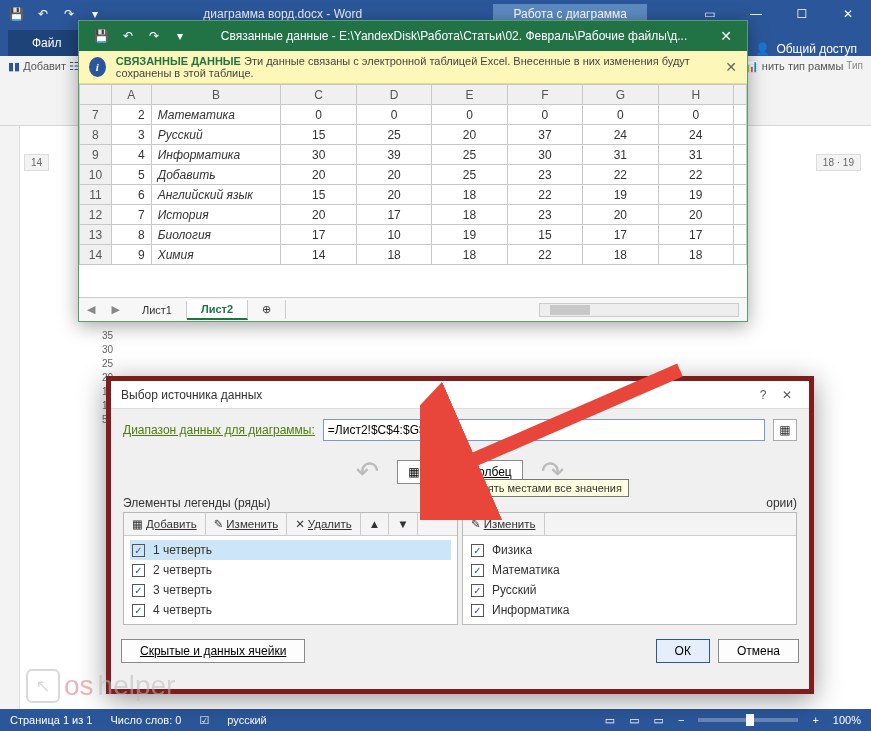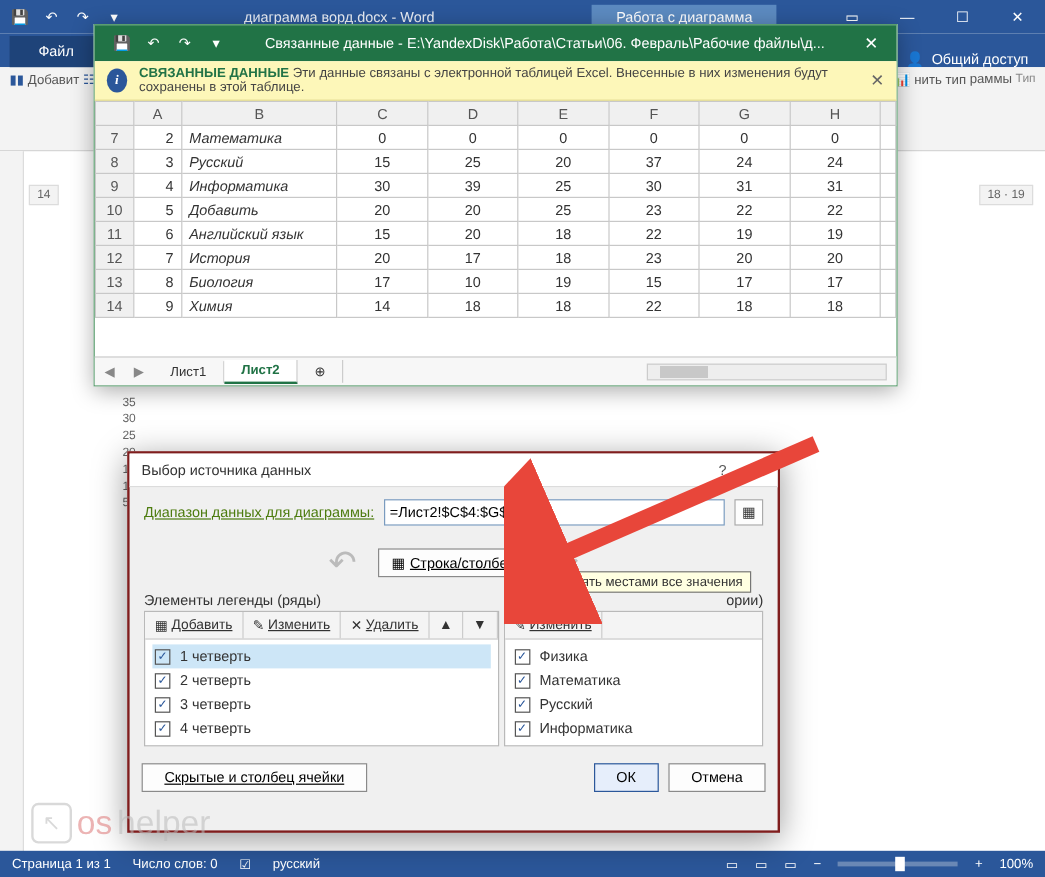--- a/index.html
+++ b/index.html
@@ -52,21 +52,21 @@
 .hsb { flex: 1; max-width: 200px; margin-left: auto; margin-right: 8px; height: 14px; background: #eee; border: 1px solid #ccc; position: relative; }
 .hsb-thumb { position: absolute; left: 10px; top: 1px; height: 10px; width: 40px; background: #c8c8c8; }
 .ruler-v { position: absolute; left: 0; top: 126px; bottom: 20px; width: 20px; background: #f3f3f3; border-right: 1px solid #dcdcdc; }
 
 
 .chart-stub { position: absolute; left: 80px; top: 330px; width: 680px; height: 160px; z-index: 5; }
 .y-tick { position: absolute; left: 22px; font-size: 10px; color: #666; }
 .bar { position: absolute; bottom: 48px; width: 14px; }
 
 
-.dlg { position: absolute; left: 106px; top: 376px; width: 544px; height: 318px; background: #f0f0f0; border: 2px solid #7f1d1d; box-shadow: 0 6px 26px rgba(0,0,0,.4); z-index: 40; font-size: 12px; }
+.dlg { position: absolute; left: 106px; top: 376px; width: 708px; height: 318px; background: #f0f0f0; border: 5px solid #7f1d1d; box-shadow: 0 6px 26px rgba(0,0,0,.4); z-index: 40; font-size: 12px; }
 .dlg-title { height: 28px; background: #fff; display: flex; align-items: center; padding: 0 10px; border-bottom: 1px solid #dcdcdc; }
 .dlg-title-text { flex: 1; }
 .dlg-help { width: 24px; text-align: center; color: #555; }
 .dlg-close { width: 24px; text-align: center; color: #555; }
 .dlg-body { padding: 10px 12px 8px; }
 .range-row { display: flex; align-items: center; gap: 8px; margin-bottom: 14px; }
 .range-row label { color: #4d7c0f; }
 .range-input { flex: 1; height: 22px; border: 1px solid #7a9bbf; padding: 2px 4px; font-size: 12px; background: #fff; }
 .range-pick { width: 24px; height: 22px; border: 1px solid #aaa; background: #fdfdfd; display: flex; align-items: center; justify-content: center; }
 
@@ -166,21 +166,21 @@
 </div>
 
 <div class="excel-win">
   <div class="excel-titlebar">
     <div class="word-qat">
       <div class="qat-icon">💾</div>
       <div class="qat-icon">↶</div>
       <div class="qat-icon">↷</div>
       <div class="qat-icon">▾</div>
     </div>
-    <div class="excel-title-text">Связанные данные - E:\YandexDisk\Работа\Статьи\06. Февраль\Рабочие файлы\д...</div>
+    <div class="excel-title-text">Связанные данные - E:\YandexDisk\Работа\Статьи\02. Февраль\Рабочие файлы\д...</div>
     <div class="excel-close">✕</div>
   </div>
   <div class="banner">
     <div class="banner-icon">i</div>
     <div>
       <span class="banner-title">СВЯЗАННЫЕ ДАННЫЕ</span>
       <span>Эти данные связаны с электронной таблицей Excel. Внесенные в них изменения будут сохранены в этой таблице.</span>
     </div>
     <div class="banner-close">✕</div>
   </div>
@@ -389,21 +389,21 @@
               <div class="li-row">
                 <span class="chk">✓</span>
                 <span>Информатика</span>
               </div>
             </div>
         </div>
       </div>
     </div>
   </div>
   <div class="dlg-foot">
-    <button class="dlg-btn foot-left"><span class="underline-access">Скрытые и столбец ячейки</span></button>
+    <button class="dlg-btn foot-left"><span class="underline-access">Скрытые и данных ячейки</span></button>
     <button class="dlg-btn primary">ОК</button>
     <button class="dlg-btn">Отмена</button>
   </div>
 </div>
 
 <svg class="red-arrow" width="300" height="160" style="left:420px;top:360px">
   <defs>
       <marker id="ah" markerWidth="14" markerHeight="14" refX="2" refY="6" orient="auto">
         <polygon points="0,0 14,6 0,12" fill="#e8463a"></polygon>
       </marker>

